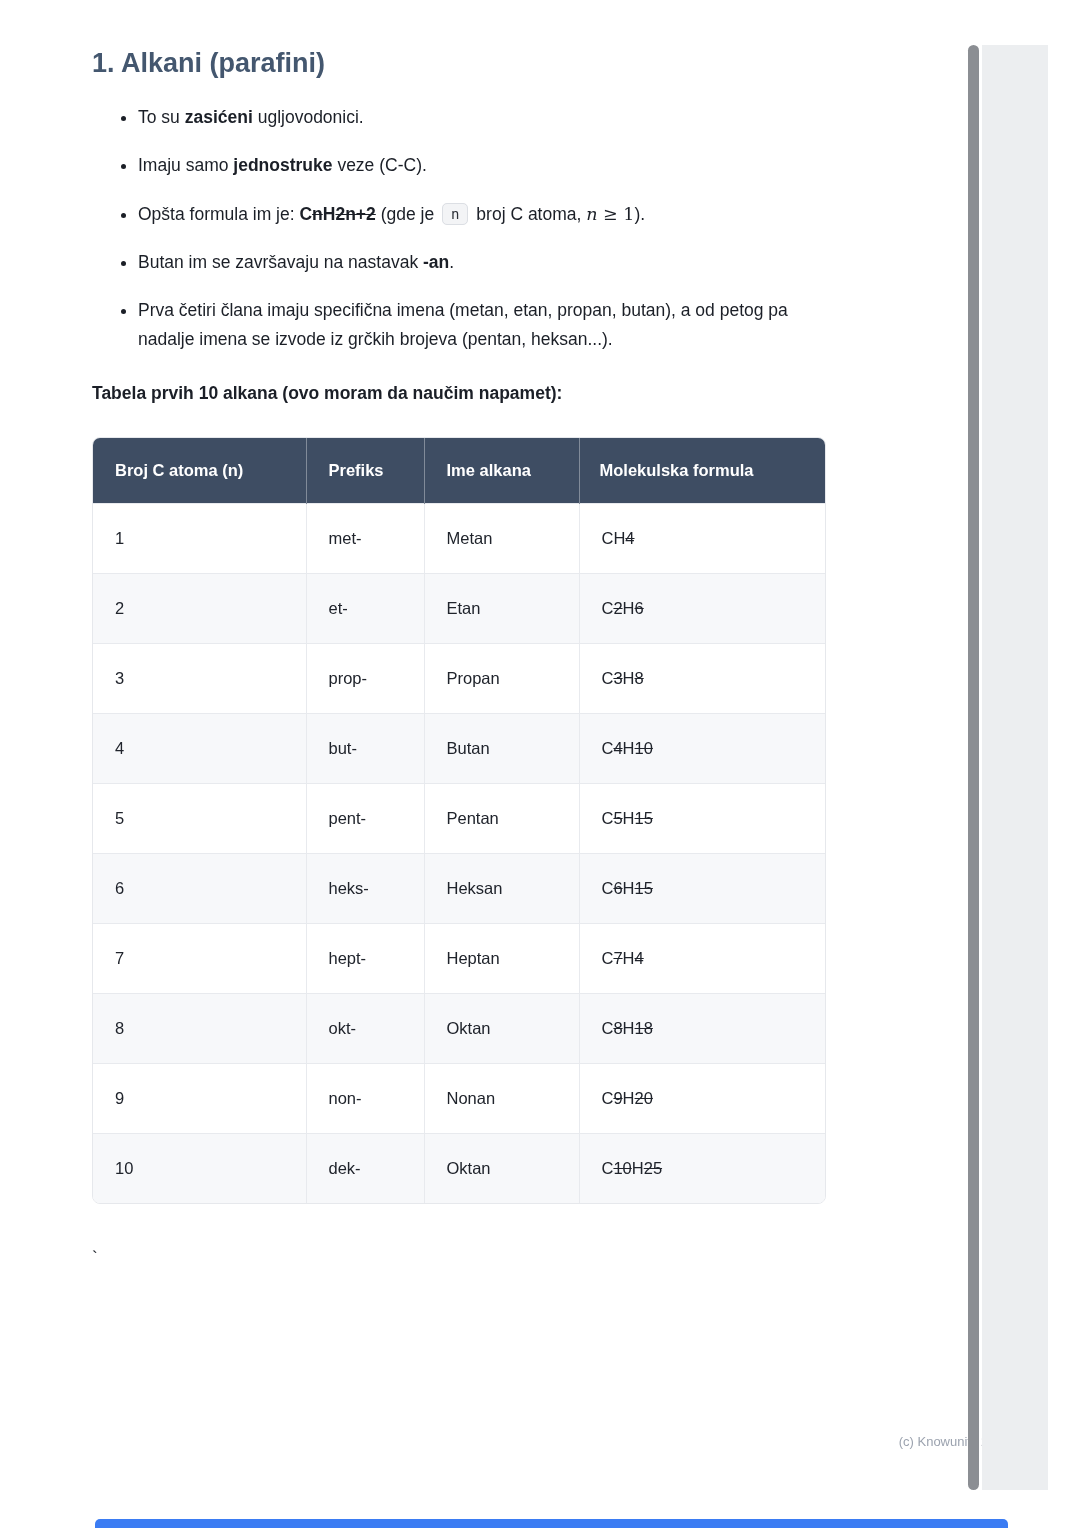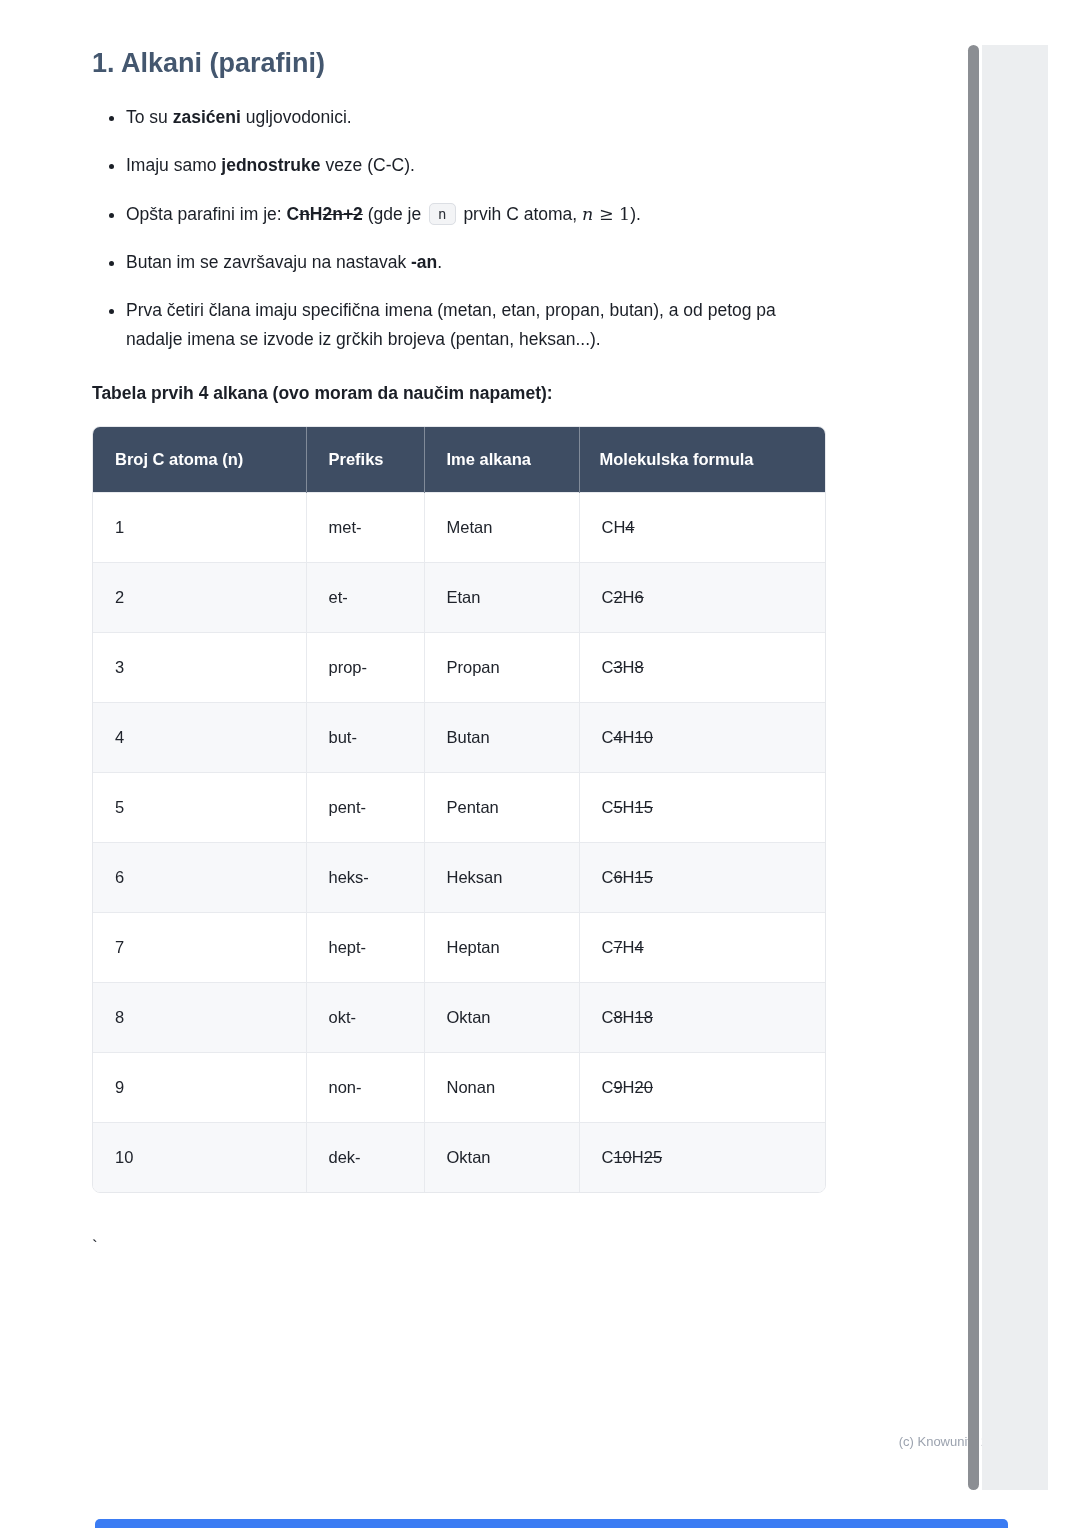--- a/index.html
+++ b/index.html
@@ -4,38 +4,38 @@
 <style>
   html,body{margin:0;padding:0;}
   body{
     width:1080px;height:1528px;position:relative;background:#ffffff;
     font-family:"Liberation Sans", sans-serif;color:#1b1f27;overflow:hidden;
   }
   .content{position:absolute;left:92px;top:46px;width:740px;}
   h1{
     font-size:27px;font-weight:700;color:#44576F;margin:0 0 22px 0;line-height:1.3;
   }
-  ul.bullets{margin:4px;padding:0 0 0 30px;list-style:disc;}
+  ul.bullets{margin:16px;padding:0 0 0 30px;list-style:disc;}
   ul.bullets li{
     font-size:17.5px;line-height:1.62;margin:0 0 20px 0;color:#1b1f27;
   }
   .b{font-weight:700;}
   .st{text-decoration:line-through;}
   .code{
     font-family:"DejaVu Sans Mono", monospace;font-size:14px;
     background:#F3F4F6;border:1px solid #DCDFE4;border-radius:5px;
     padding:2px 8px;margin:0 3px;color:#2b2f36;vertical-align:1px;
   }
   .math-it{font-family:"DejaVu Serif", serif;font-style:italic;}
   .math-up{font-family:"DejaVu Serif", serif;}
   .table-intro{
     font-size:17.5px;font-weight:700;margin:30px 0 0 0;color:#1b1f27;
   }
   .table-wrap{
-    margin-top:22px;width:732px;border:1px solid #E6E8EC;border-radius:8px;
+    margin-top:33px;width:732px;border:1px solid #E6E8EC;border-radius:8px;
     overflow:hidden;background:#fff;
   }
   table{border-collapse:collapse;width:100%;table-layout:fixed;}
   col.c1{width:213px;} col.c2{width:118px;} col.c3{width:155px;} col.c4{width:246px;}
   thead th{
     background:#3E4D63;color:#ffffff;font-size:16.5px;font-weight:700;
     text-align:left;padding:23px 10px 23px 22px;
     border-right:1px solid rgba(255,255,255,0.35);
   }
   thead th:last-child{border-right:none;padding-left:20px;}
@@ -65,26 +65,26 @@
 </style>
 </head>
 <body>
 
 <div class="content">
   <h1>1. Alkani (parafini)</h1>
 
   <ul class="bullets" id="bullets">
       <li><span>To su </span><span class="b">zasićeni</span><span> ugljovodonici.</span></li>
       <li><span>Imaju samo </span><span class="b">jednostruke</span><span> veze (C-C).</span></li>
-      <li><span>Opšta parafini im je: </span><span class="b">C</span><span class="b st">n</span><span class="b">H</span><span class="b st">2n+2</span><span> (gde je </span><span class="code">n</span><span> prvih C atoma, </span><span class="math-it">n</span><span class="math-up"> ≥ 1</span><span>).</span></li>
+      <li><span>Opšta formula im je: </span><span class="b">C</span><span class="b st">n</span><span class="b">H</span><span class="b st">2n+2</span><span> (gde je </span><span class="code">n</span><span> broj C atoma, </span><span class="math-it">n</span><span class="math-up"> ≥ 1</span><span>).</span></li>
       <li><span>Butan im se završavaju na nastavak </span><span class="b">-an</span><span>.</span></li>
       <li><span>Prva četiri člana imaju specifična imena (metan, etan, propan, butan), a od petog pa nadalje imena se izvode iz grčkih brojeva (pentan, heksan...).</span></li>
     </ul>
 
-  <p class="table-intro">Tabela prvih 4 alkana (ovo moram da naučim napamet):</p>
+  <p class="table-intro">Tabela prvih 10 alkana (ovo moram da naučim napamet):</p>
 
   <div class="table-wrap">
     <table>
       <colgroup>
         <col class="c1">
           <col class="c2">
           <col class="c3">
           <col class="c4">
       </colgroup>
       <thead>

